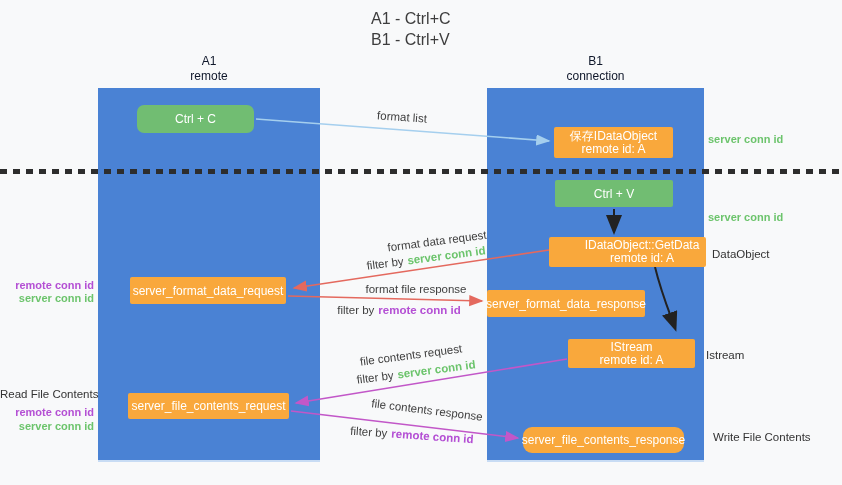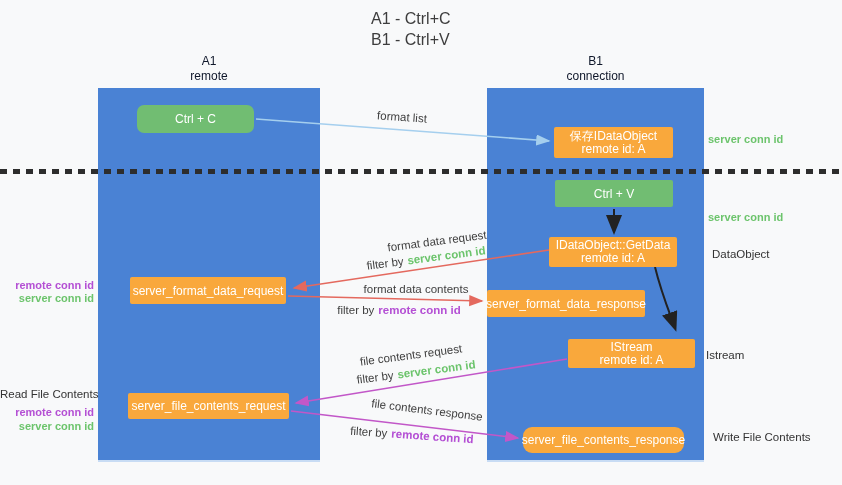--- a/index.html
+++ b/index.html
@@ -106,21 +106,21 @@
 
   <div class="box orange two" style="left:554px;top:127px;width:119px;height:31px;">
     <span>保存IDataObject</span>
     <span>remote id: A</span>
   </div>
 
   <div class="box green" style="left:555px;top:180px;width:118px;height:27px;">
     <span>Ctrl + V</span>
   </div>
 
-  <div class="box orange two" style="left:549px;top:237px;width:128px;height:30px;">
+  <div class="box orange two" style="left:549px;top:237px;width:128px;height:30px;padding-left:29px;">
     <span>IDataObject::GetData</span>
     <span>remote id: A</span>
   </div>
 
   <div class="box orange" style="left:130px;top:277px;width:156px;height:27px;">
     <span>server_format_data_request</span>
   </div>
 
   <div class="box orange" style="left:487px;top:290px;width:158px;height:27px;">
     <span>server_format_data_response</span>
@@ -139,21 +139,21 @@
     <span>server_file_contents_response</span>
   </div>
 
   <div class="flow-label" style="left:402px;top:117px;--r:4deg;">format list</div>
 
   <div class="flow-label" style="left:437px;top:241px;--r:-7.5deg;">format data request</div>
   <div class="flow-label" style="left:426px;top:258px;--r:-7.5deg;">
     <span>filter by</span><span class="key-green">server conn id</span>
   </div>
 
-  <div class="flow-label" style="left:416px;top:289px;">format data contents</div>
+  <div class="flow-label" style="left:416px;top:289px;">format file response</div>
   <div class="flow-label" style="left:399px;top:310px;">
     <span>filter by</span><span class="key-purple">remote conn id</span>
   </div>
 
   <div class="flow-label" style="left:411px;top:355px;--r:-7.5deg;">file contents request</div>
   <div class="flow-label" style="left:416px;top:372px;--r:-7.5deg;">
     <span>filter by</span><span class="key-green">server conn id</span>
   </div>
 
   <div class="flow-label" style="left:427px;top:410px;--r:7deg;">file contents response</div>

